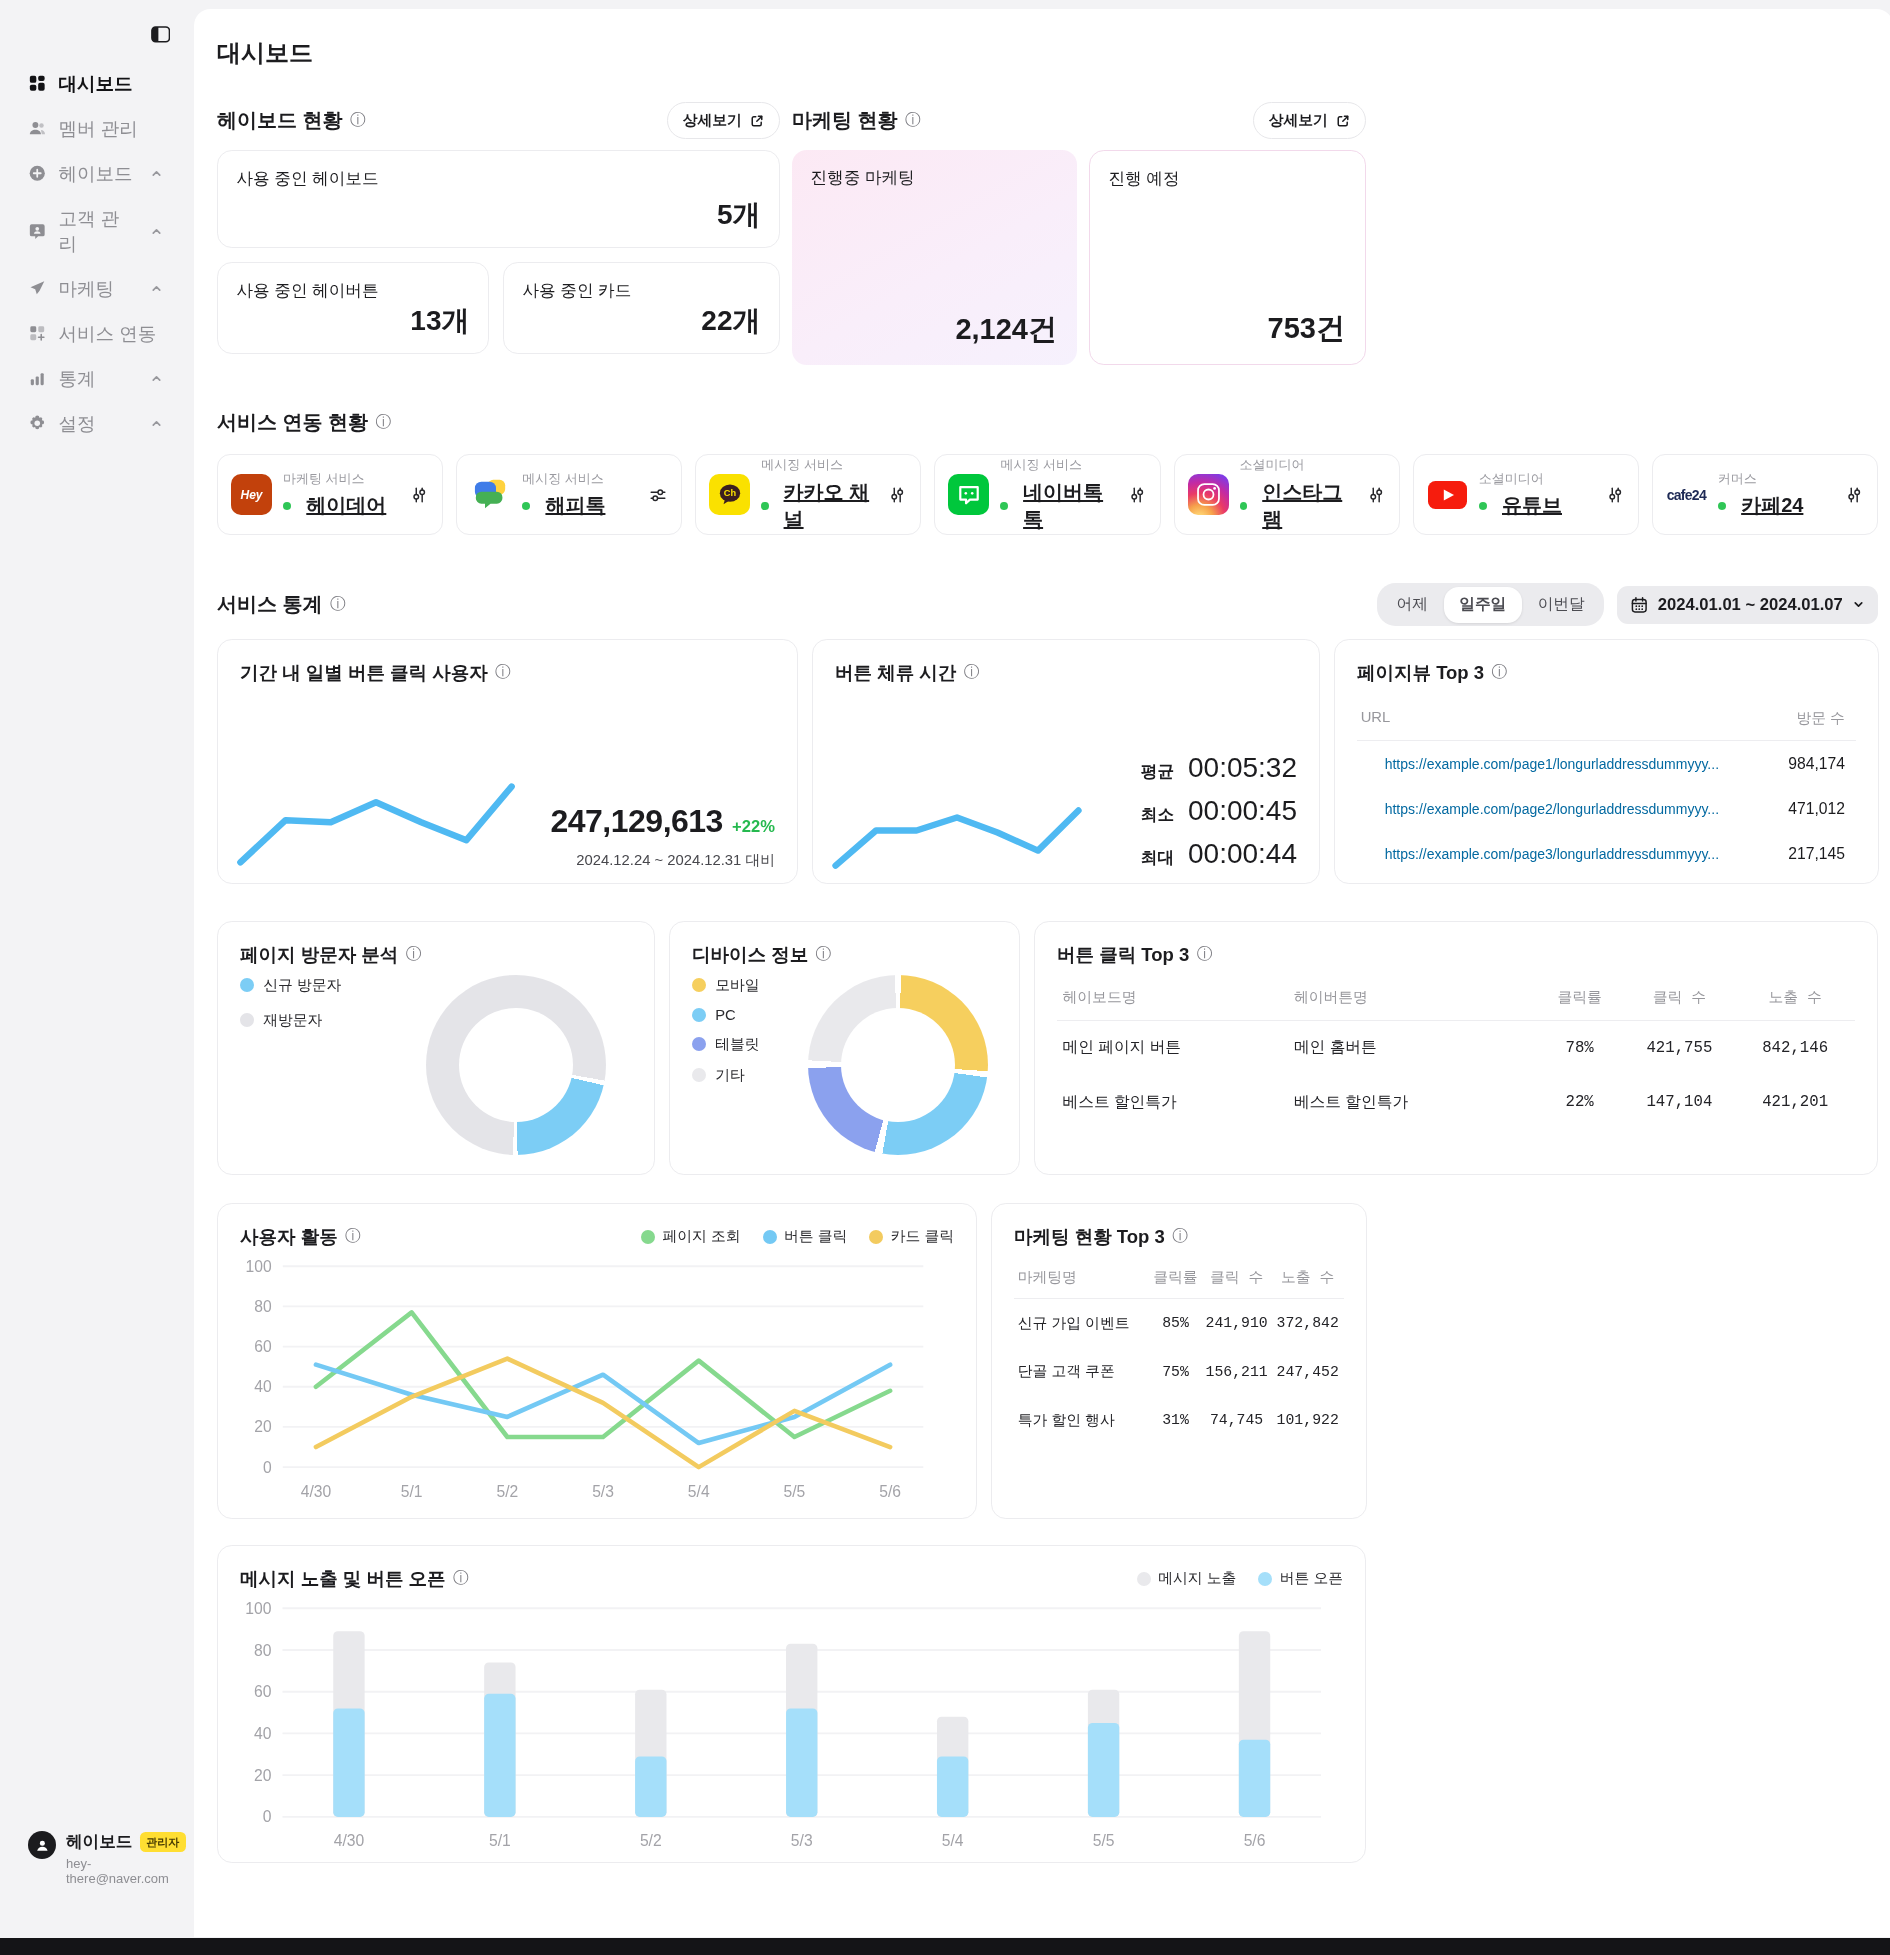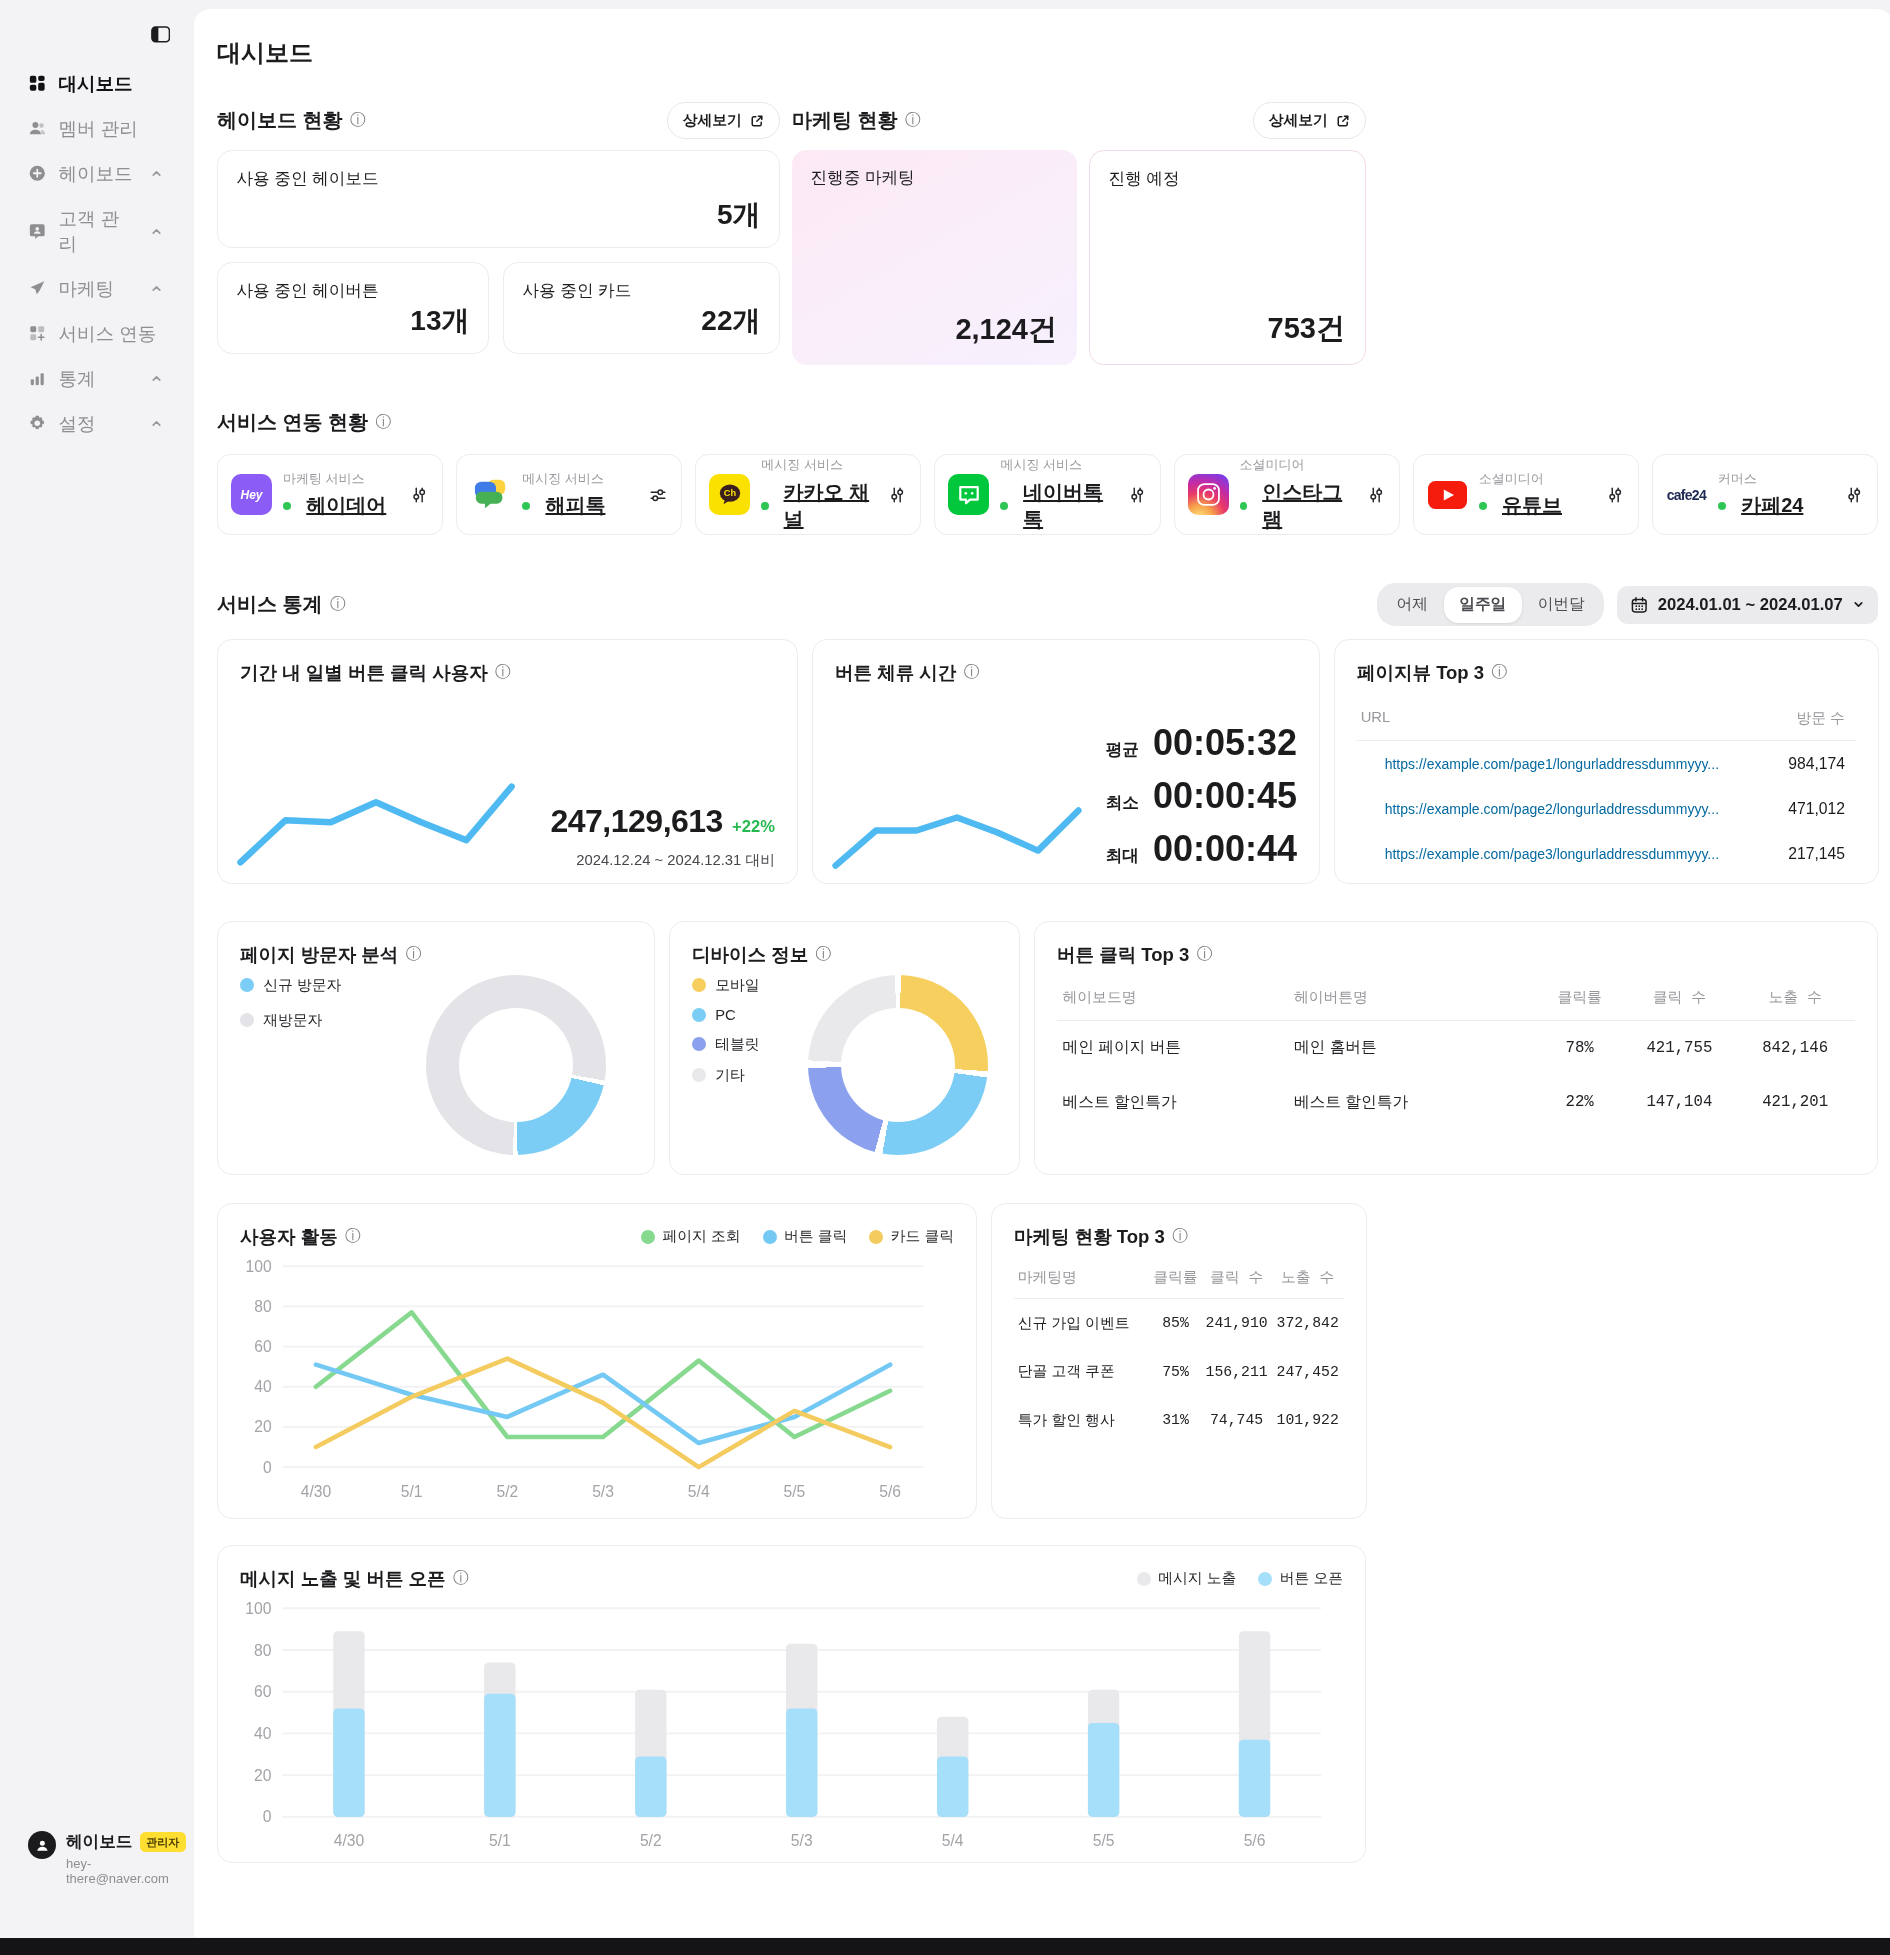--- a/index.html
+++ b/index.html
@@ -97,21 +97,21 @@
   .big-num-wrap { position:absolute; right:22px; bottom:13px; text-align:right; }
   .big-num-line { display:flex; align-items:baseline; justify-content:flex-end; }
   .big-num { font-size:32px; font-weight:bold; letter-spacing:-0.5px; }
   .delta { color:#26b94f; font-size:16.6px; font-weight:bold; margin-left:9.2px; }
   .compare { font-size:14.8px; color:#47474c; margin-top:11px; }
 
   .dwell-stats { position:absolute; right:22px; bottom:13px; display:flex; flex-direction:column;
     gap:11px; align-items:flex-end; }
   .dwell-row { display:flex; align-items:baseline; gap:14px; }
   .dwell-label { font-size:16.6px; font-weight:bold; }
-  .dwell-value { font-size:36px; font-weight:bold; }
+  .dwell-value { font-size:28px; font-weight:normal; }
 
   .pv-table { margin-top:13px; }
   .pv-head { display:flex; font-size:14.8px; color:#97979c; padding:11px 3.7px 12px; border-bottom:1.4px solid #ededf0; }
   .pv-head .u { flex:1; }
   .pv-head .v { width:120px; text-align:right; padding-right:7.4px; }
   .pv-row { display:flex; align-items:center; padding:14px 3.7px 13px; }
   .pv-url { flex:1; font-size:14px; color:#0369a1; white-space:nowrap; overflow:hidden;margin-left:24px; }
   .pv-visits { width:120px; font-size:15.7px; text-align:right; padding-right:7.4px; }
 
   .donut-body { display:flex; margin-top:5.5px; }
@@ -306,21 +306,21 @@
     </div>
 
     <div class="integration">
       <div class="sec-head" style="margin-bottom:0">
         <span class="sec-title">서비스 연동 현황</span>
         <span class="info">ⓘ</span>
       </div>
       <div class="integration-row">
 
         <div class="svc-card">
-          <span class="logo-tile" style="background:#8b5cf6">
+          <span class="logo-tile" style="background:#c2410c">
               <span style="color:#fff;font-size:12px;font-weight:bold;font-style:italic;">Hey</span>
             </span>
           <span>
             <div class="svc-cat">마케팅 서비스</div>
             <div class="svc-name">
                 <span class="svc-dot"></span>
                 <span>헤이데어</span>
               </div>
           </span>
           <span class="svc-sliders"><svg width="20" height="20" viewBox="0 0 22 22" fill="none" stroke="#26262a" stroke-width="1.6" stroke-linecap="round">

